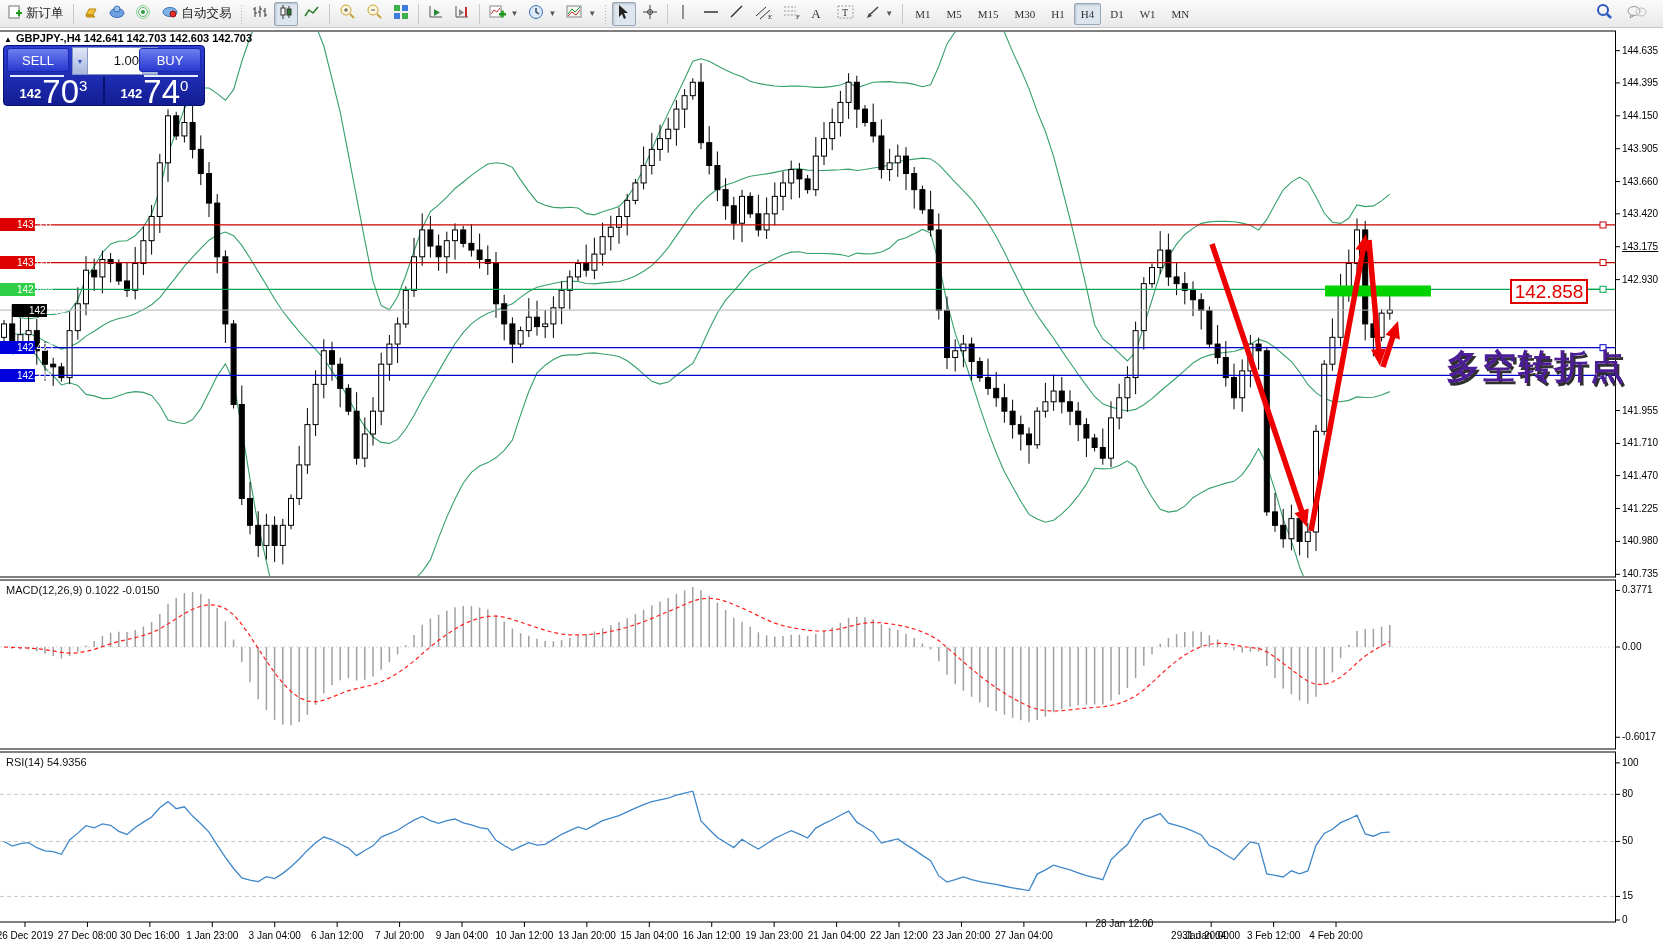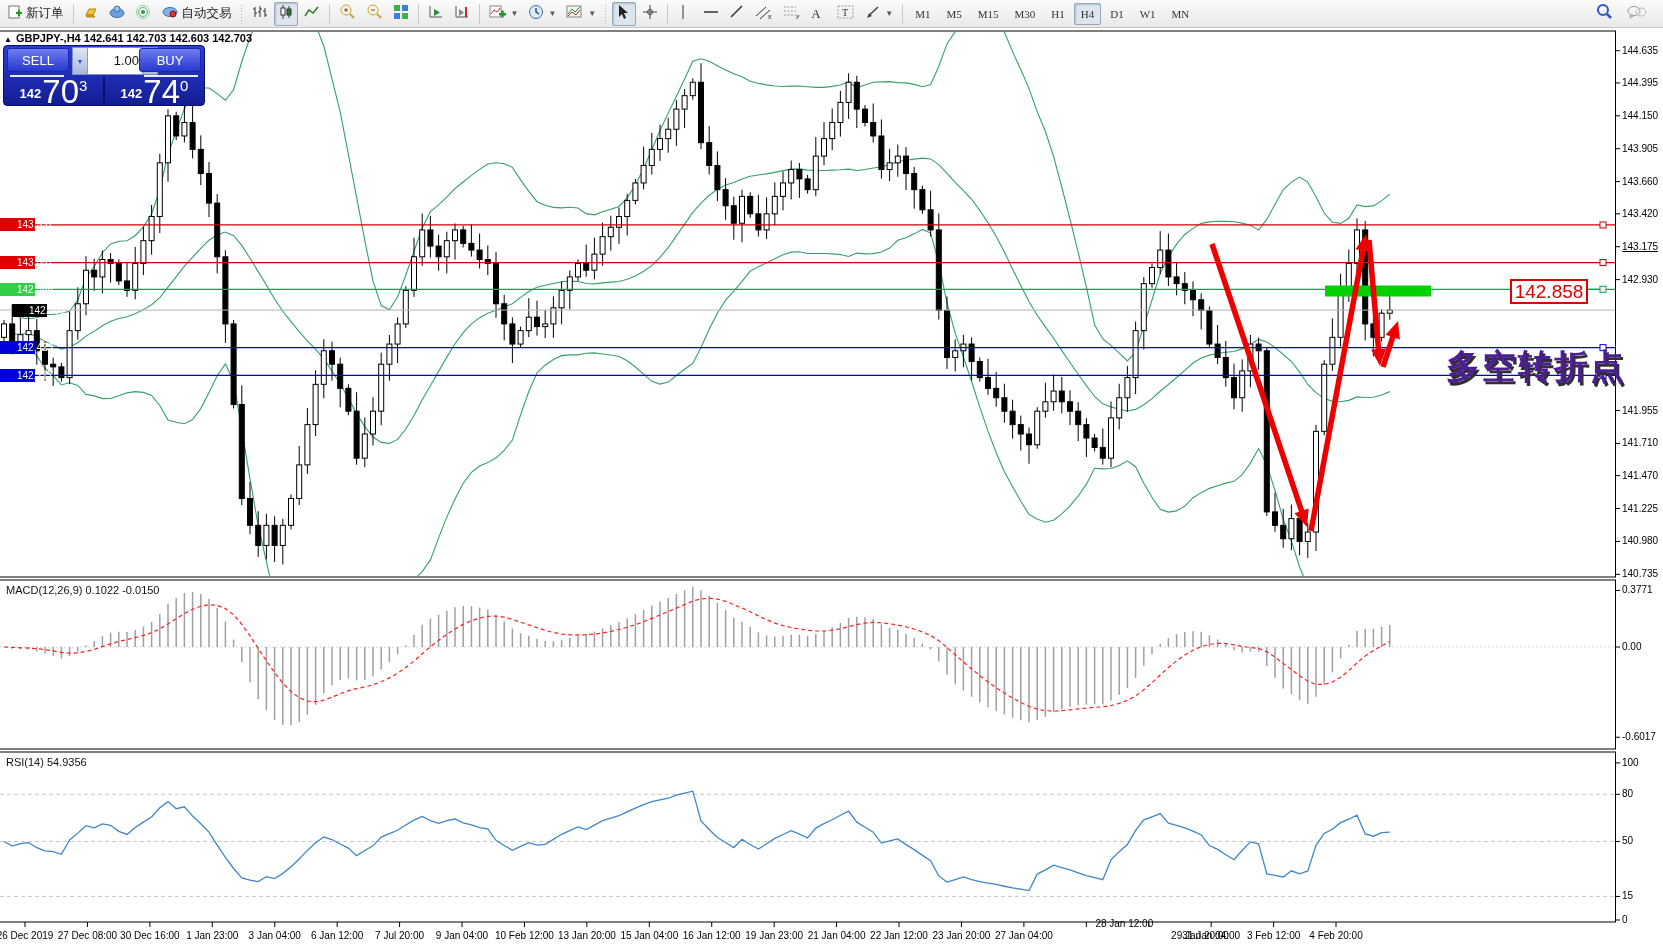--- a/index.html
+++ b/index.html
@@ -917,21 +917,21 @@
       <div class="ax-lab" style="left: 1622px; top: 890.435px;">15</div>
       <div class="ax-lab" style="left: 1622px; top: 914px;">0</div>
       <div class="t-lab" style="left: 25px; top: 930px;">26 Dec 2019</div>
       <div class="t-lab" style="left: 87.43px; top: 930px;">27 Dec 08:00</div>
       <div class="t-lab" style="left: 149.86px; top: 930px;">30 Dec 16:00</div>
       <div class="t-lab" style="left: 212.29px; top: 930px;">1 Jan 23:00</div>
       <div class="t-lab" style="left: 274.72px; top: 930px;">3 Jan 04:00</div>
       <div class="t-lab" style="left: 337.15px; top: 930px;">6 Jan 12:00</div>
       <div class="t-lab" style="left: 399.58px; top: 930px;">7 Jul 20:00</div>
       <div class="t-lab" style="left: 462.01px; top: 930px;">9 Jan 04:00</div>
-      <div class="t-lab" style="left: 524.44px; top: 930px;">10 Feb 12:00</div>
+      <div class="t-lab" style="left: 524.44px; top: 930px;">10 Jan 12:00</div>
       <div class="t-lab" style="left: 586.87px; top: 930px;">13 Jan 20:00</div>
       <div class="t-lab" style="left: 649.3px; top: 930px;">15 Jan 04:00</div>
       <div class="t-lab" style="left: 711.73px; top: 930px;">16 Jan 12:00</div>
       <div class="t-lab" style="left: 774.16px; top: 930px;">19 Jan 23:00</div>
       <div class="t-lab" style="left: 836.59px; top: 930px;">21 Jan 04:00</div>
       <div class="t-lab" style="left: 899.02px; top: 930px;">22 Jan 12:00</div>
       <div class="t-lab" style="left: 961.45px; top: 930px;">23 Jan 20:00</div>
       <div class="t-lab" style="left: 1023.88px; top: 930px;">27 Jan 04:00</div>
       <div class="t-lab" style="left: 1086.31px; top: 918px; margin-left: 38px;">28 Jan 12:00</div>
       <div class="t-lab" style="left: 1200px; top: 930px;">29 Jan 20:00</div>

